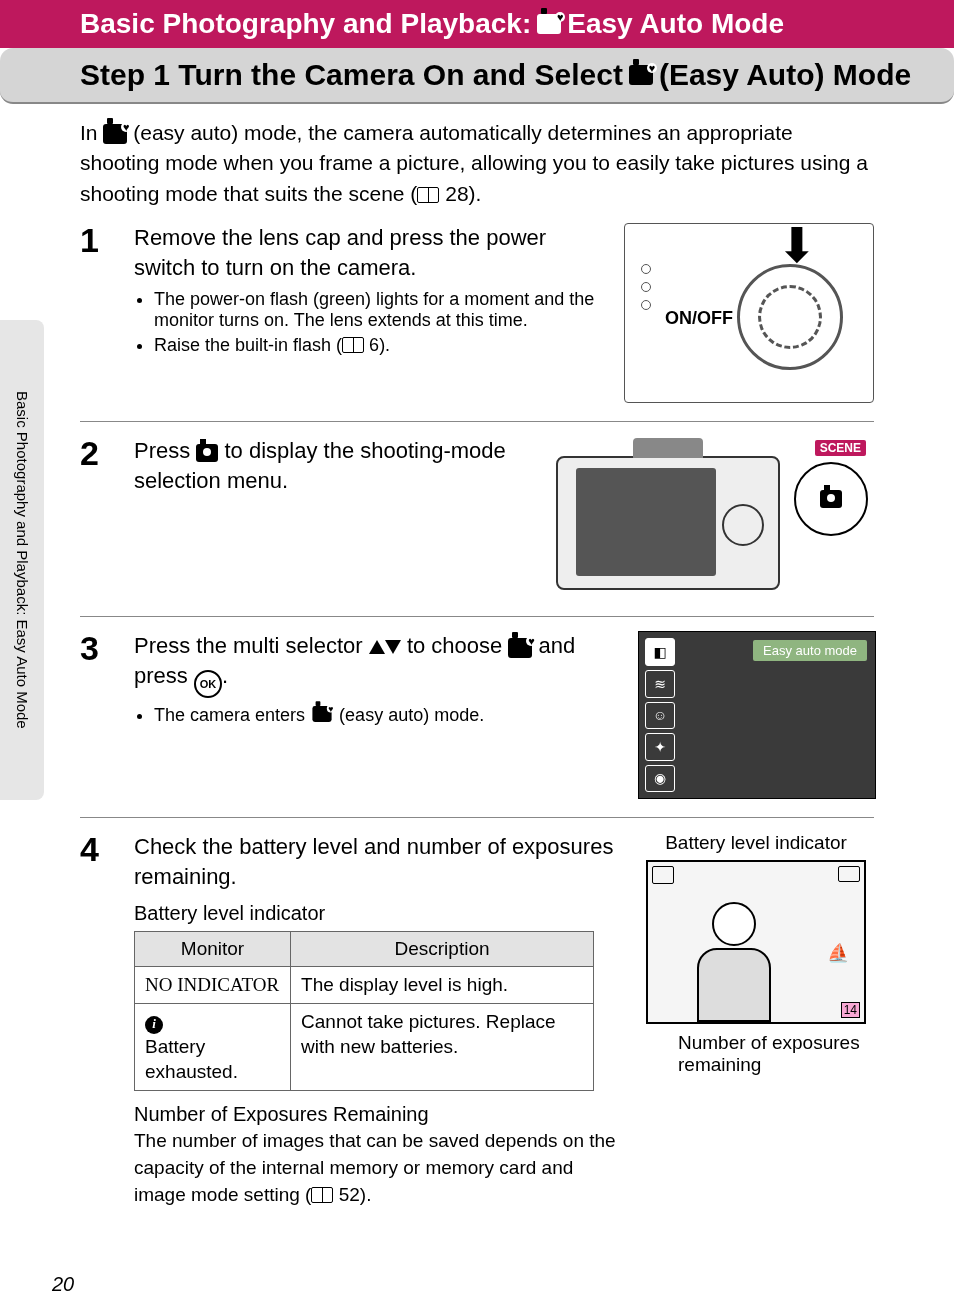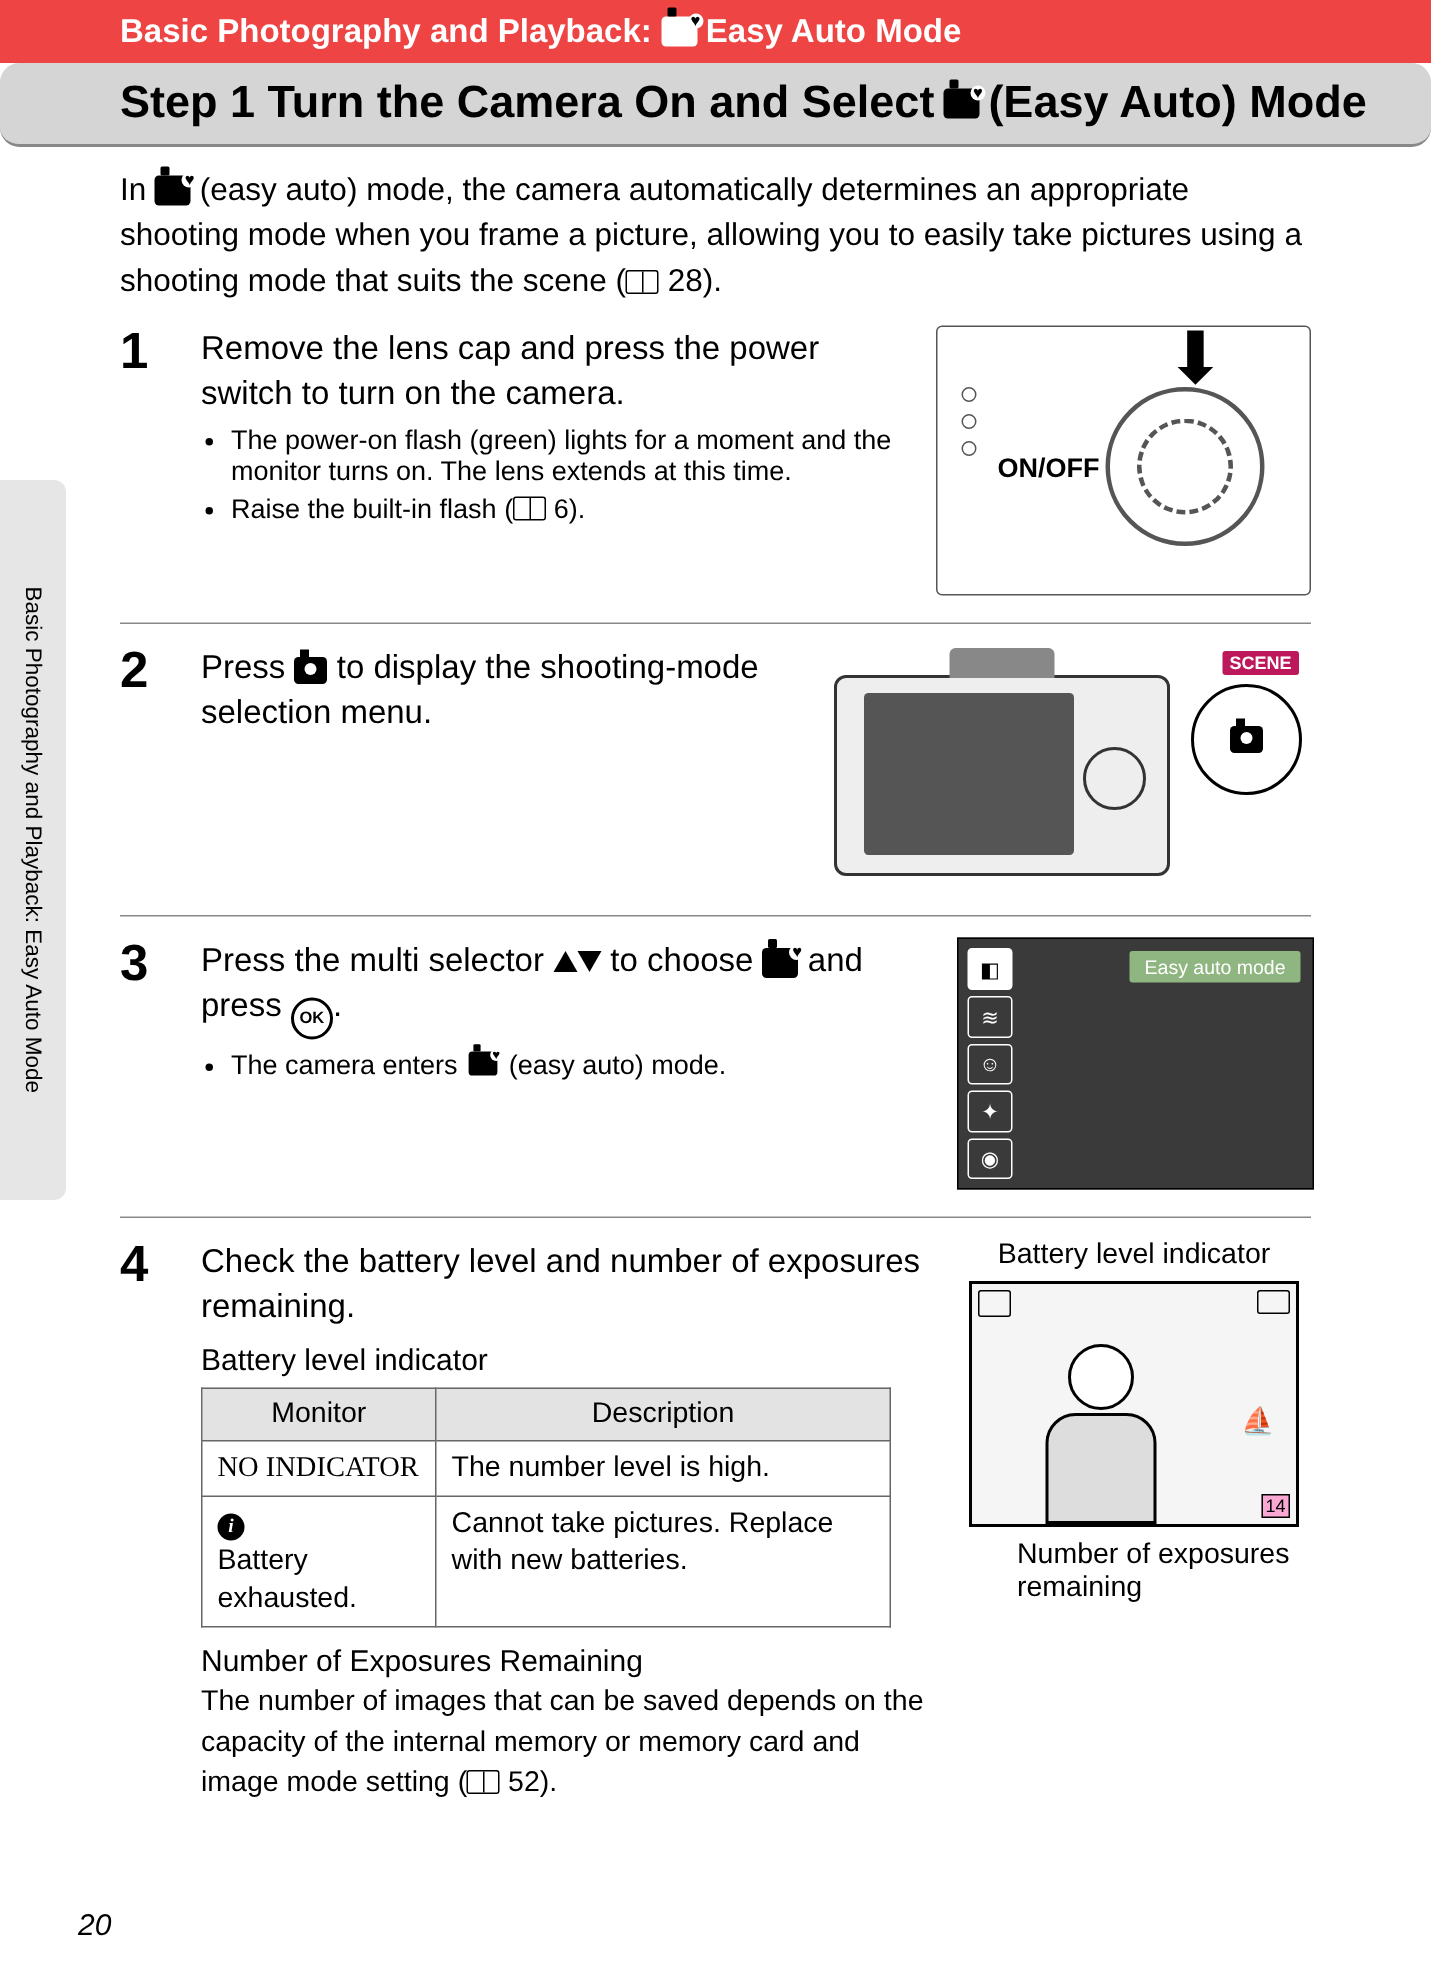--- a/index.html
+++ b/index.html
@@ -10,25 +10,25 @@
     width: 954px;
     background: #fff;
   }
   .page {
     position: relative;
     width: 954px;
     height: 1314px;
     box-sizing: border-box;
   }
   .header-bar {
-    background: #ef4444;
+    background: #be185d;
     color: #fff;
     padding: 8px 20px 8px 80px;
     font-weight: bold;
-    font-size: 22px;
+    font-size: 28px;
     display: flex;
     align-items: center;
     gap: 6px;
   }
   .title-bar {
     background: #d5d5d5;
     padding: 10px 20px 10px 80px;
     font-weight: 800;
     font-size: 30px;
     display: flex;
@@ -362,21 +362,21 @@
         <div class="step-head">Check the battery level and number of exposures remaining.</div>
         <div class="tbl-title">Battery level indicator</div>
         <table class="battery">
           <tbody>
               <tr>
             <th>Monitor</th>
             <th>Description</th>
           </tr>
           <tr>
             <td class="mono1">NO INDICATOR</td>
-            <td>The number level is high.</td>
+            <td>The display level is high.</td>
           </tr>
           <tr>
             <td>
               <span class="info-icon">i</span><br>
               <span>Battery exhausted.</span>
             </td>
             <td>Cannot take pictures. Replace with new batteries.</td>
           </tr>
         </tbody>
           </table>

